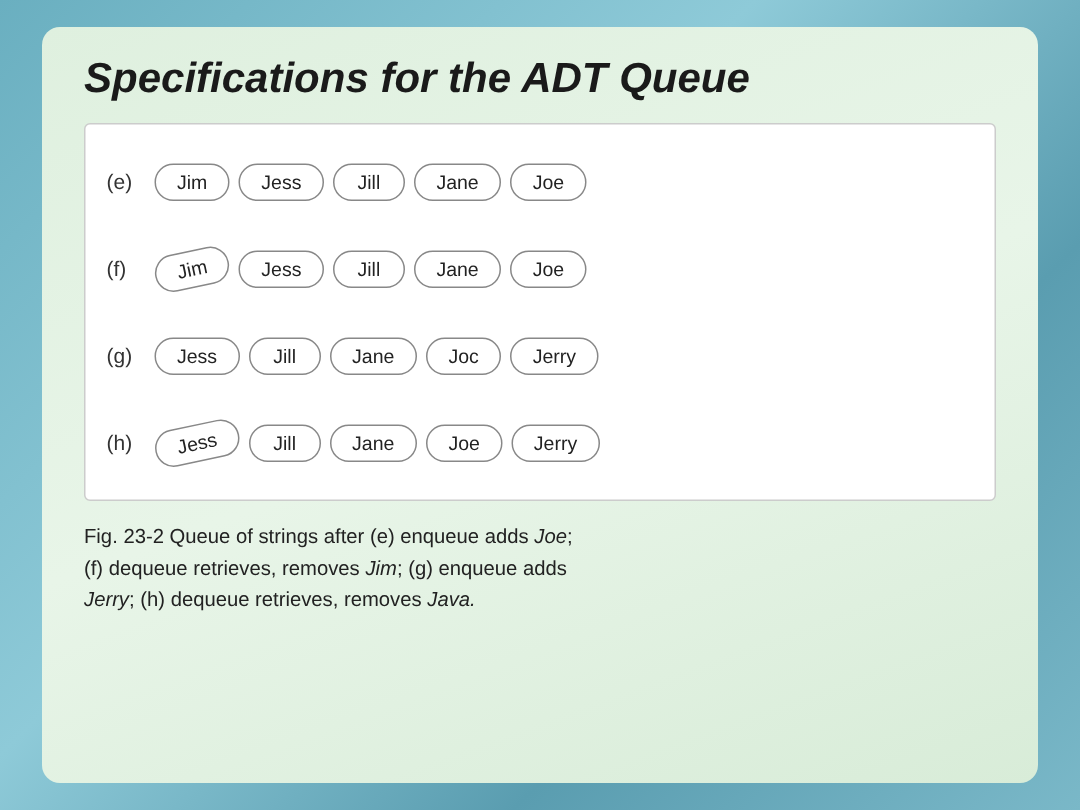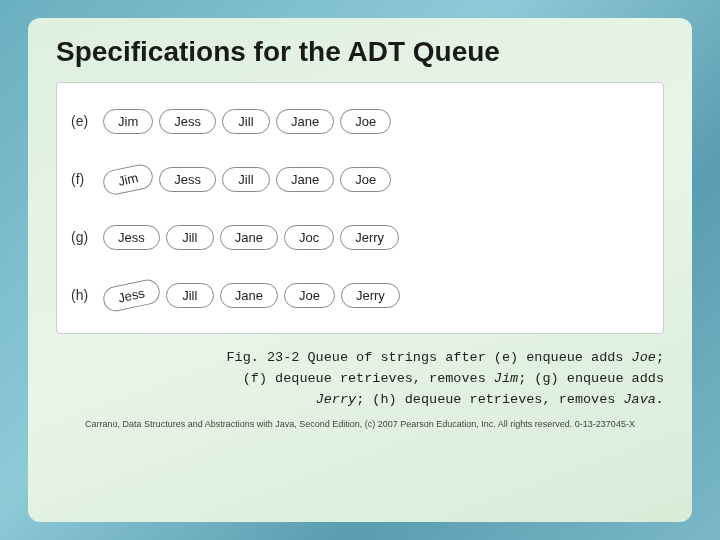--- a/index.html
+++ b/index.html
@@ -29,20 +29,21 @@
       padding: 18px 28px 14px 28px;
       height: 504px;
     }
 
     .title {
       font-size: 28px;
       font-weight: bold;
       color: #1a1a1a;
       margin-bottom: 14px;
       font-family: Arial, sans-serif;
+      font-style: italic;
     }
 
     .diagram-box {
       background: white;
       border: 1px solid #ccc;
       border-radius: 4px;
       padding: 10px 14px;
       margin-bottom: 14px;
     }
 
@@ -79,24 +80,24 @@
     }
 
     .cell.rotated {
       transform: rotate(-12deg);
       border-color: #888;
     }
 
     .caption {
       font-size: 13.5px;
       color: #222;
-      text-align: right;
+      text-align: left;
       line-height: 1.55;
       margin-top: 4px;
-      font-family: Liberation Mono, monospace;
+      font-family: Liberation Sans, sans-serif;
     }
 
     .caption em {
       font-style: italic;
     }
 
     .footer {
       font-size: 9px;
       color: #444;
       text-align: center;
@@ -168,14 +169,13 @@
     </div>
 
   </div>
 
   <div class="caption">
     Fig. 23-2 Queue of strings after (e) enqueue adds <em>Joe</em>;<br>
     (f) dequeue retrieves, removes <em>Jim</em>; (g) enqueue adds<br>
     <em>Jerry</em>; (h) dequeue retrieves, removes <em>Java.</em>
   </div>
 
-  <div class="footer">Carrano, Data Structures and Abstractions with Java, Second Edition, (c) 2007 Pearson Education, Inc. All rights reserved. 0-13-237045-X</div>
 </div>
 
 </body></html>

